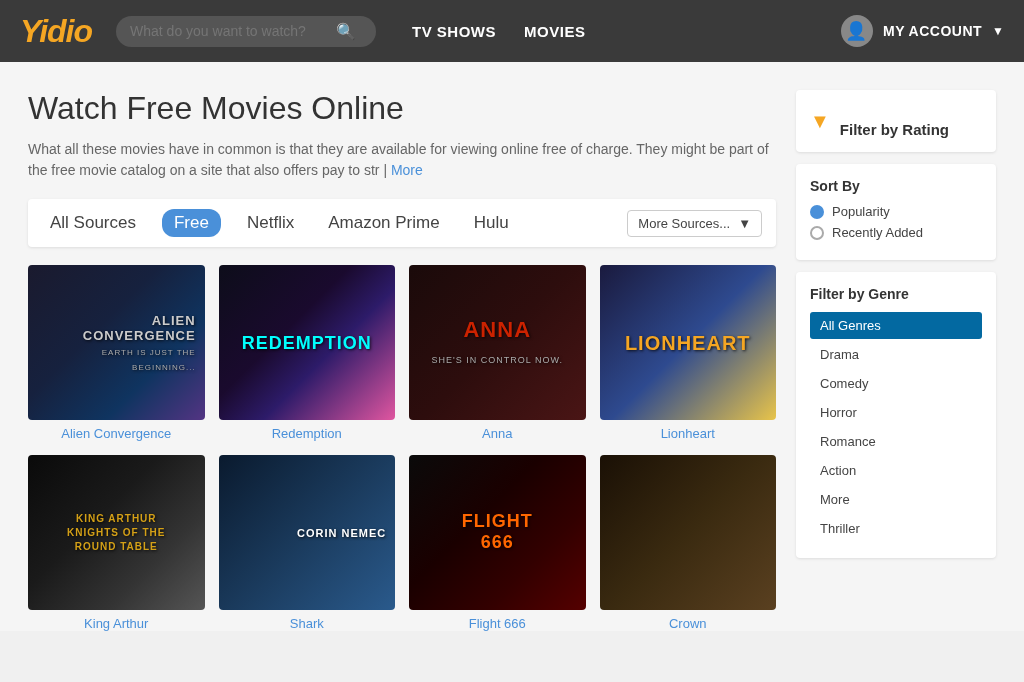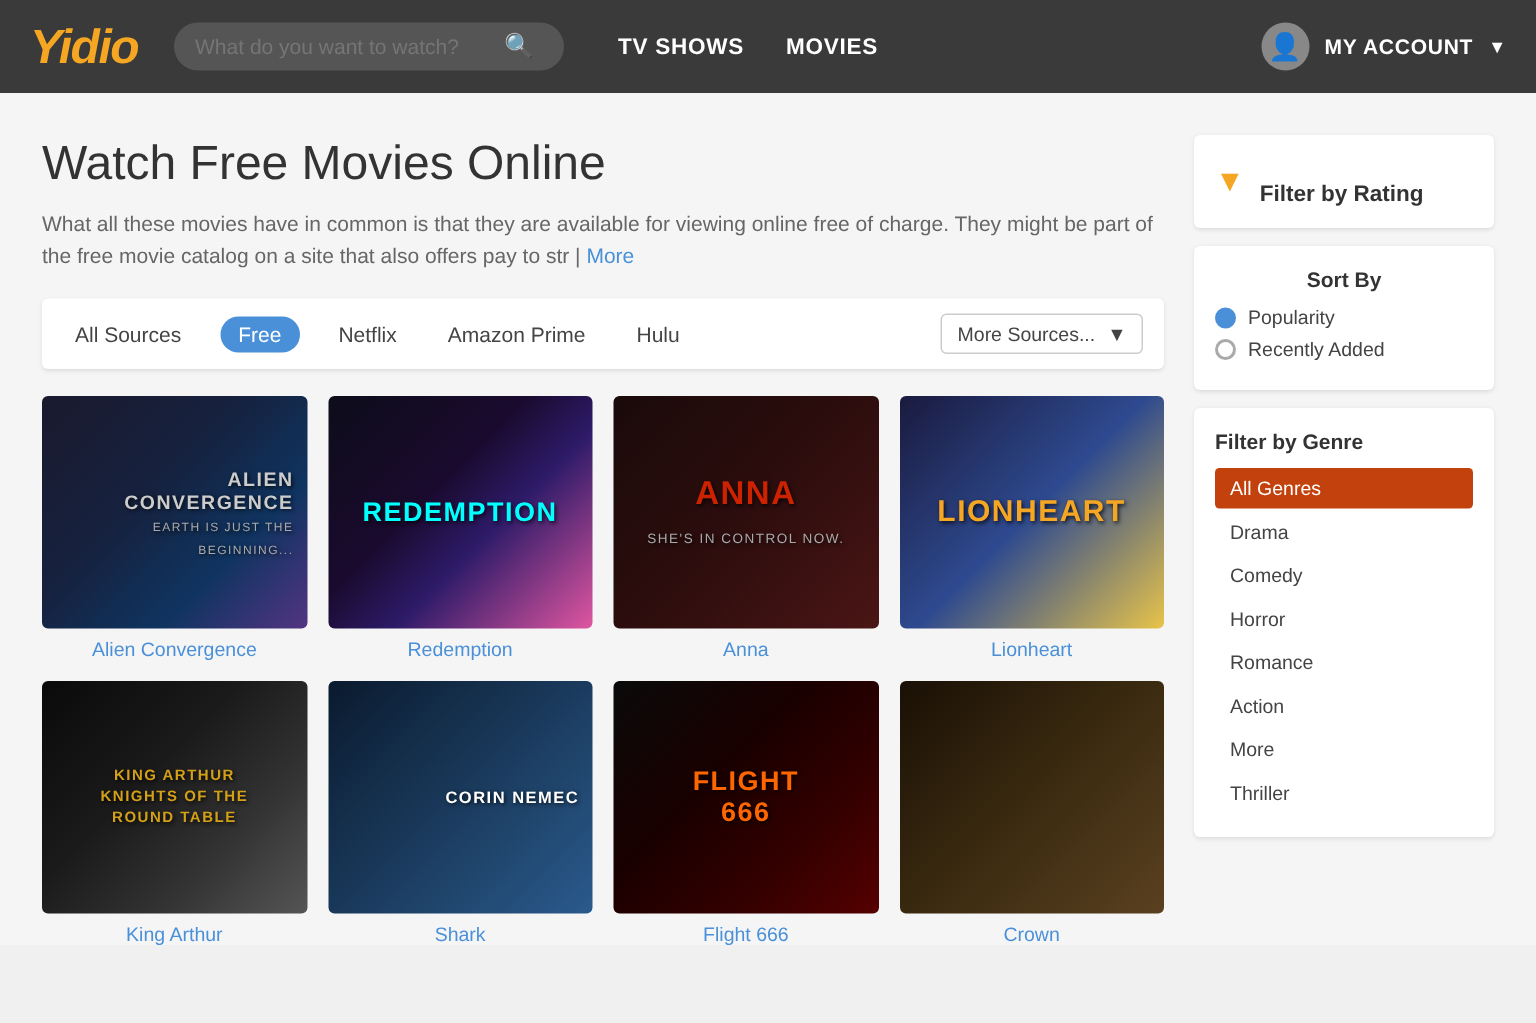--- a/index.html
+++ b/index.html
@@ -125,21 +125,21 @@
     .source-bar {
       background: #fff;
       display: flex;
       align-items: center;
       padding: 10px 14px;
       border-radius: 4px;
       margin-bottom: 18px;
       box-shadow: 0 1px 3px rgba(0,0,0,0.1);
     }
     .source-item {
-      font-size: 14px;
+      font-size: 17px;
       color: #444;
       margin-right: 18px;
       cursor: pointer;
       padding: 4px 8px;
       border-radius: 12px;
     }
     .source-item.active {
       background: #4a90d9;
       color: #fff;
       border-radius: 12px;
@@ -242,21 +242,20 @@
       color: #333;
       margin-top: 17px;
     }
 
     .sort-box {
       background: #fff;
       border-radius: 4px;
       padding: 14px;
       margin-bottom: 12px;
       box-shadow: 0 1px 3px rgba(0,0,0,0.1);
-      text-align: center;
     }
     .sort-title {
       font-size: 14px;
       font-weight: bold;
       color: #333;
       margin-bottom: 10px;
     }
     .sort-option {
       display: flex;
       align-items: center;
@@ -295,21 +294,21 @@
     .genre-item {
       display: block;
       padding: 6px 10px;
       font-size: 13px;
       color: #444;
       cursor: pointer;
       border-radius: 3px;
       margin-bottom: 2px;
     }
     .genre-item.active {
-      background: #c2410c;
+      background: #0369a1;
       color: #fff;
     }
   </style>
 </head>
 <body>
 
 <header class="header">
   <span class="logo">Yidio</span>
   <div class="search-bar">
     <input class="search-input" type="text" placeholder="What do you want to watch?" style="">

